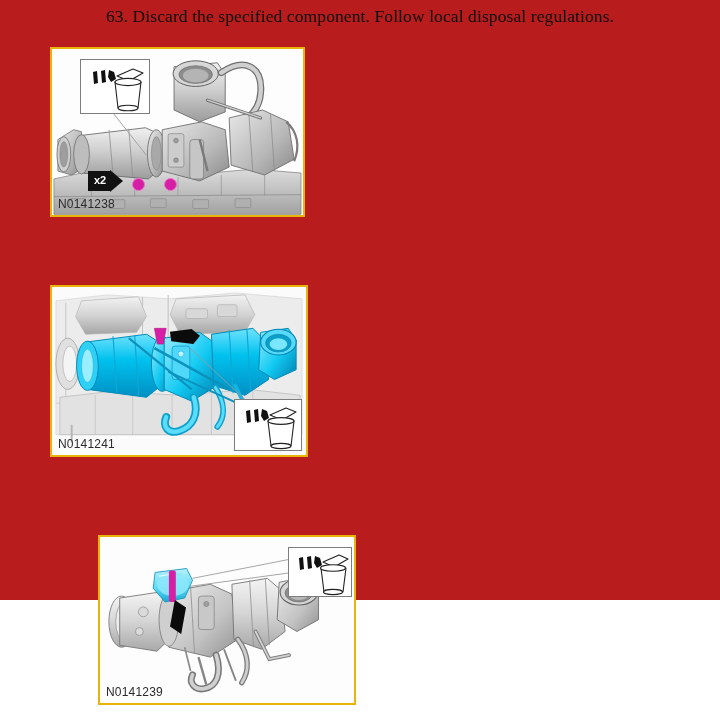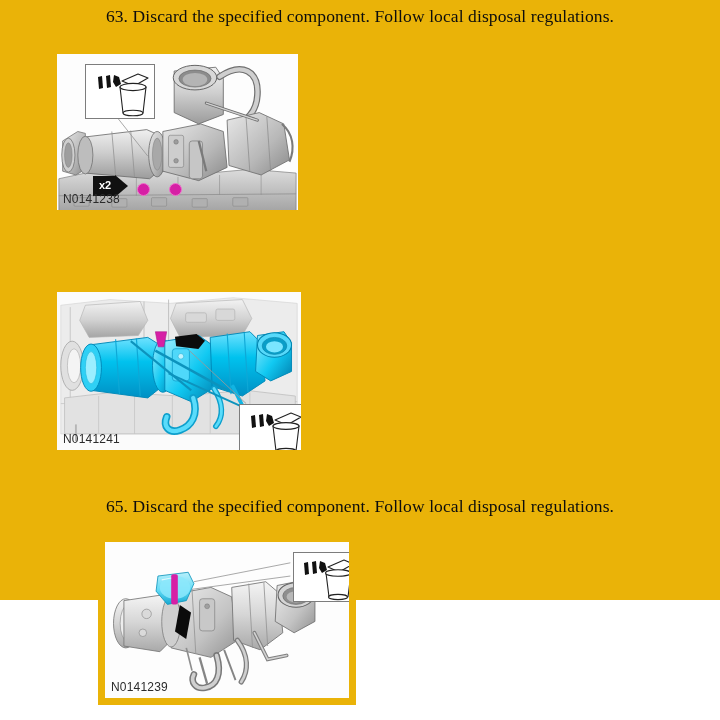--- a/index.html
+++ b/index.html
@@ -11,39 +11,39 @@
     width: 720px;
     height: 720px;
     position: relative;
     font-family: "Liberation Serif", "DejaVu Serif", serif;
     overflow: hidden;
   }
   .page {
     position: relative;
     width: 720px;
     height: 600px;
-    background: #eab308;
+    background: #b91c1c;
   }
 
   
   .step-heading {
     position: absolute;
     left: 0;
     width: 720px;
     text-align: center;
     font-size: 17.5px;
     color: #0d0d0d;
     letter-spacing: 0.1px;
     white-space: nowrap;
   }
 
   
   .figure {
     position: absolute;
-    border: 7px solid #eab308;
+    border: 2px solid #eab308;
     background: #fdfdfd;
     box-sizing: border-box;
     overflow: hidden;
   }
   .fig-canvas {
     position: absolute;
     inset: 0;
   }
   .fig-id {
     position: absolute;
@@ -305,24 +305,20 @@
         <path d="M35 15 L51 8 L61 12 L47 20 Z" fill="#ffffff" stroke="#222" stroke-width="1.1" stroke-linejoin="round"></path>
         <path d="M33 21 L59 21 L56 46 L36 46 Z" fill="#ffffff" stroke="#222" stroke-width="1.1" stroke-linejoin="round"></path>
         <ellipse cx="46" cy="21" rx="13" ry="3.4" fill="#ffffff" stroke="#222" stroke-width="1.1"></ellipse>
         <ellipse cx="46" cy="46" rx="10" ry="2.6" fill="#ffffff" stroke="#222" stroke-width="1.1"></ellipse>
       </svg>
     </div>
 
     <span class="fig-id">N0141241</span>
   </div>
 
-  <div class="step-heading" style="top:496px;">
-    <span>65.</span>
-    <span>Discard the specified component. Follow local disposal regulations.</span>
-  </div>
 
   <div class="figure" id="fig3" style="left:50px; top:535px; width:258px; height:170px;margin-left:48px;">
     <svg class="fig-canvas" viewBox="0 0 258 170" preserveAspectRatio="none">
       <defs>
         <linearGradient id="g3a" x1="0" y1="0" x2="0" y2="1">
           <stop offset="0%" stop-color="#f4f4f4"></stop>
           <stop offset="48%" stop-color="#d6d6d6"></stop>
           <stop offset="100%" stop-color="#a9a9a9"></stop>
         </linearGradient>
         <linearGradient id="g3b" x1="0" y1="0" x2="1" y2="1">

